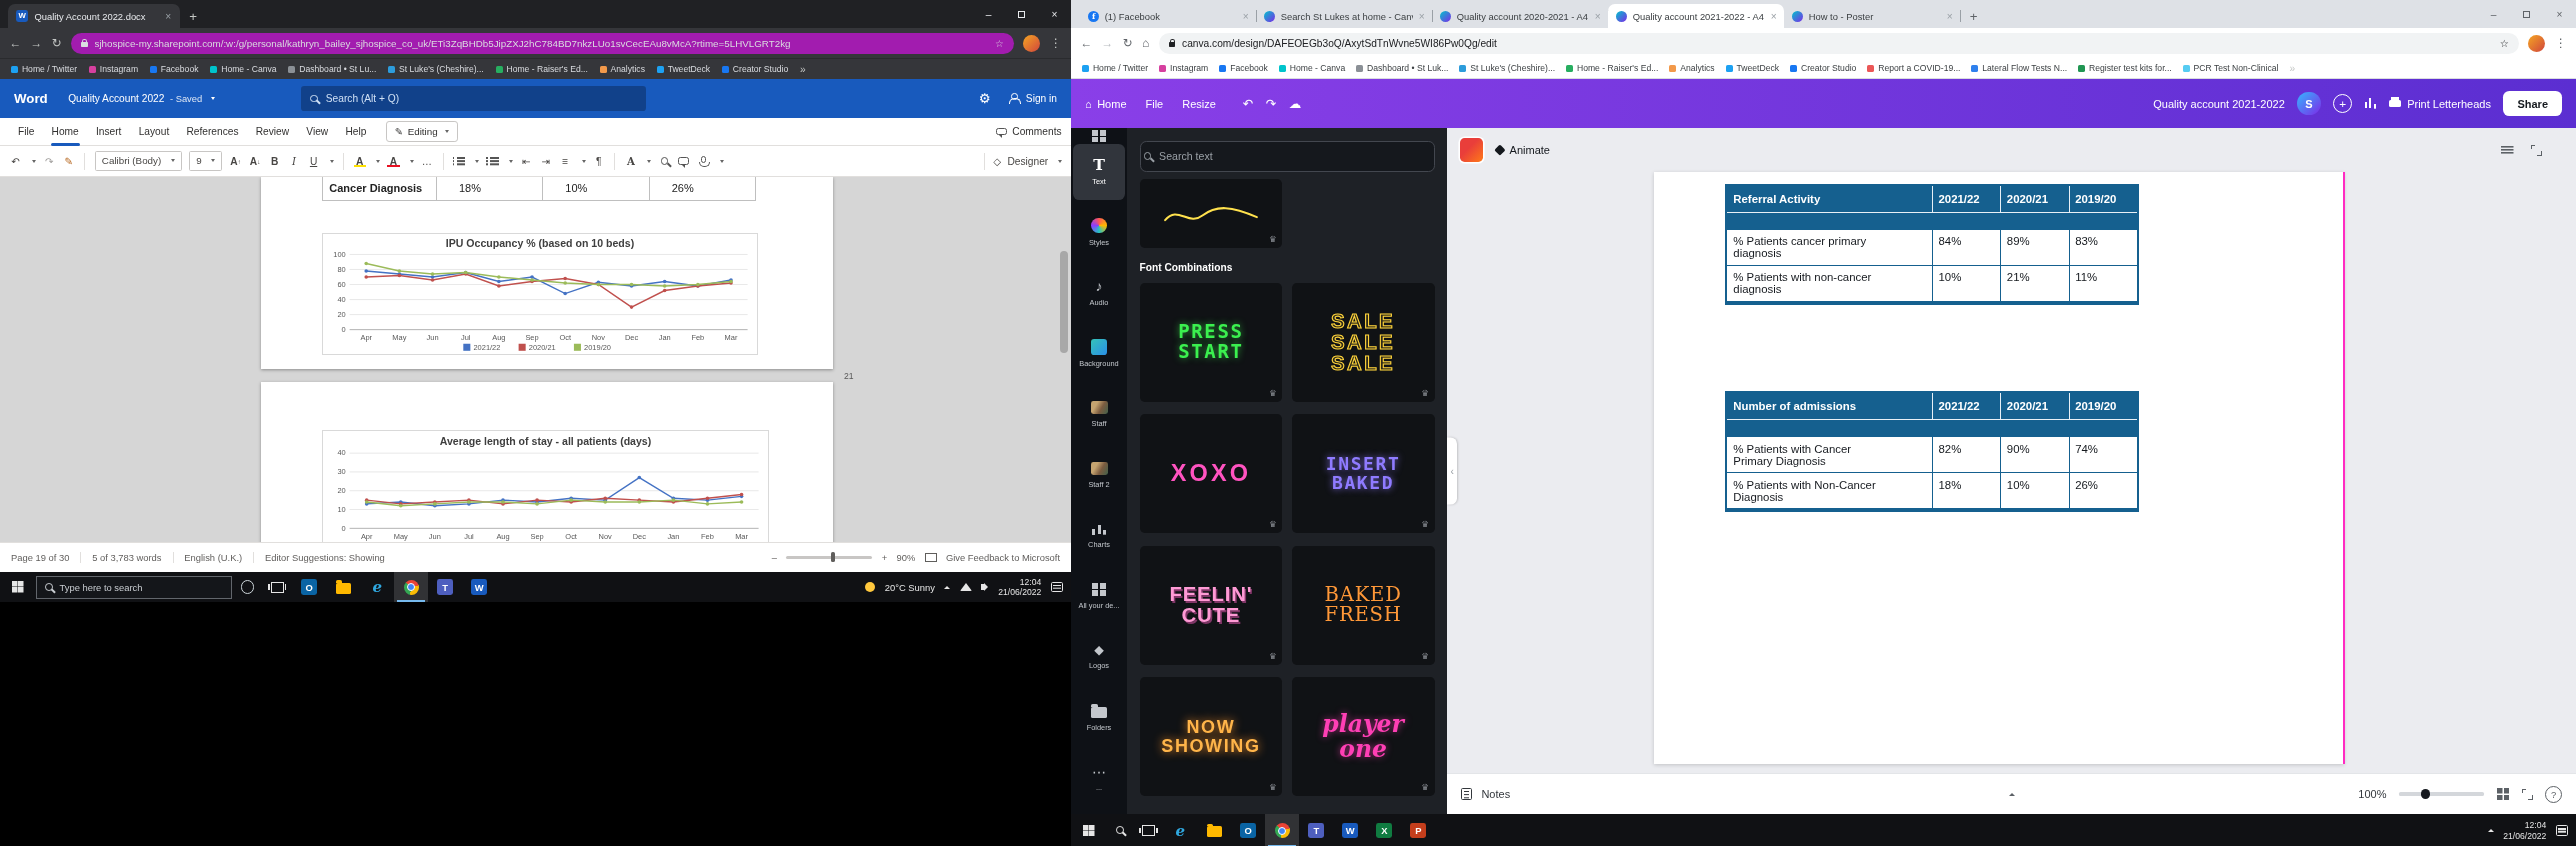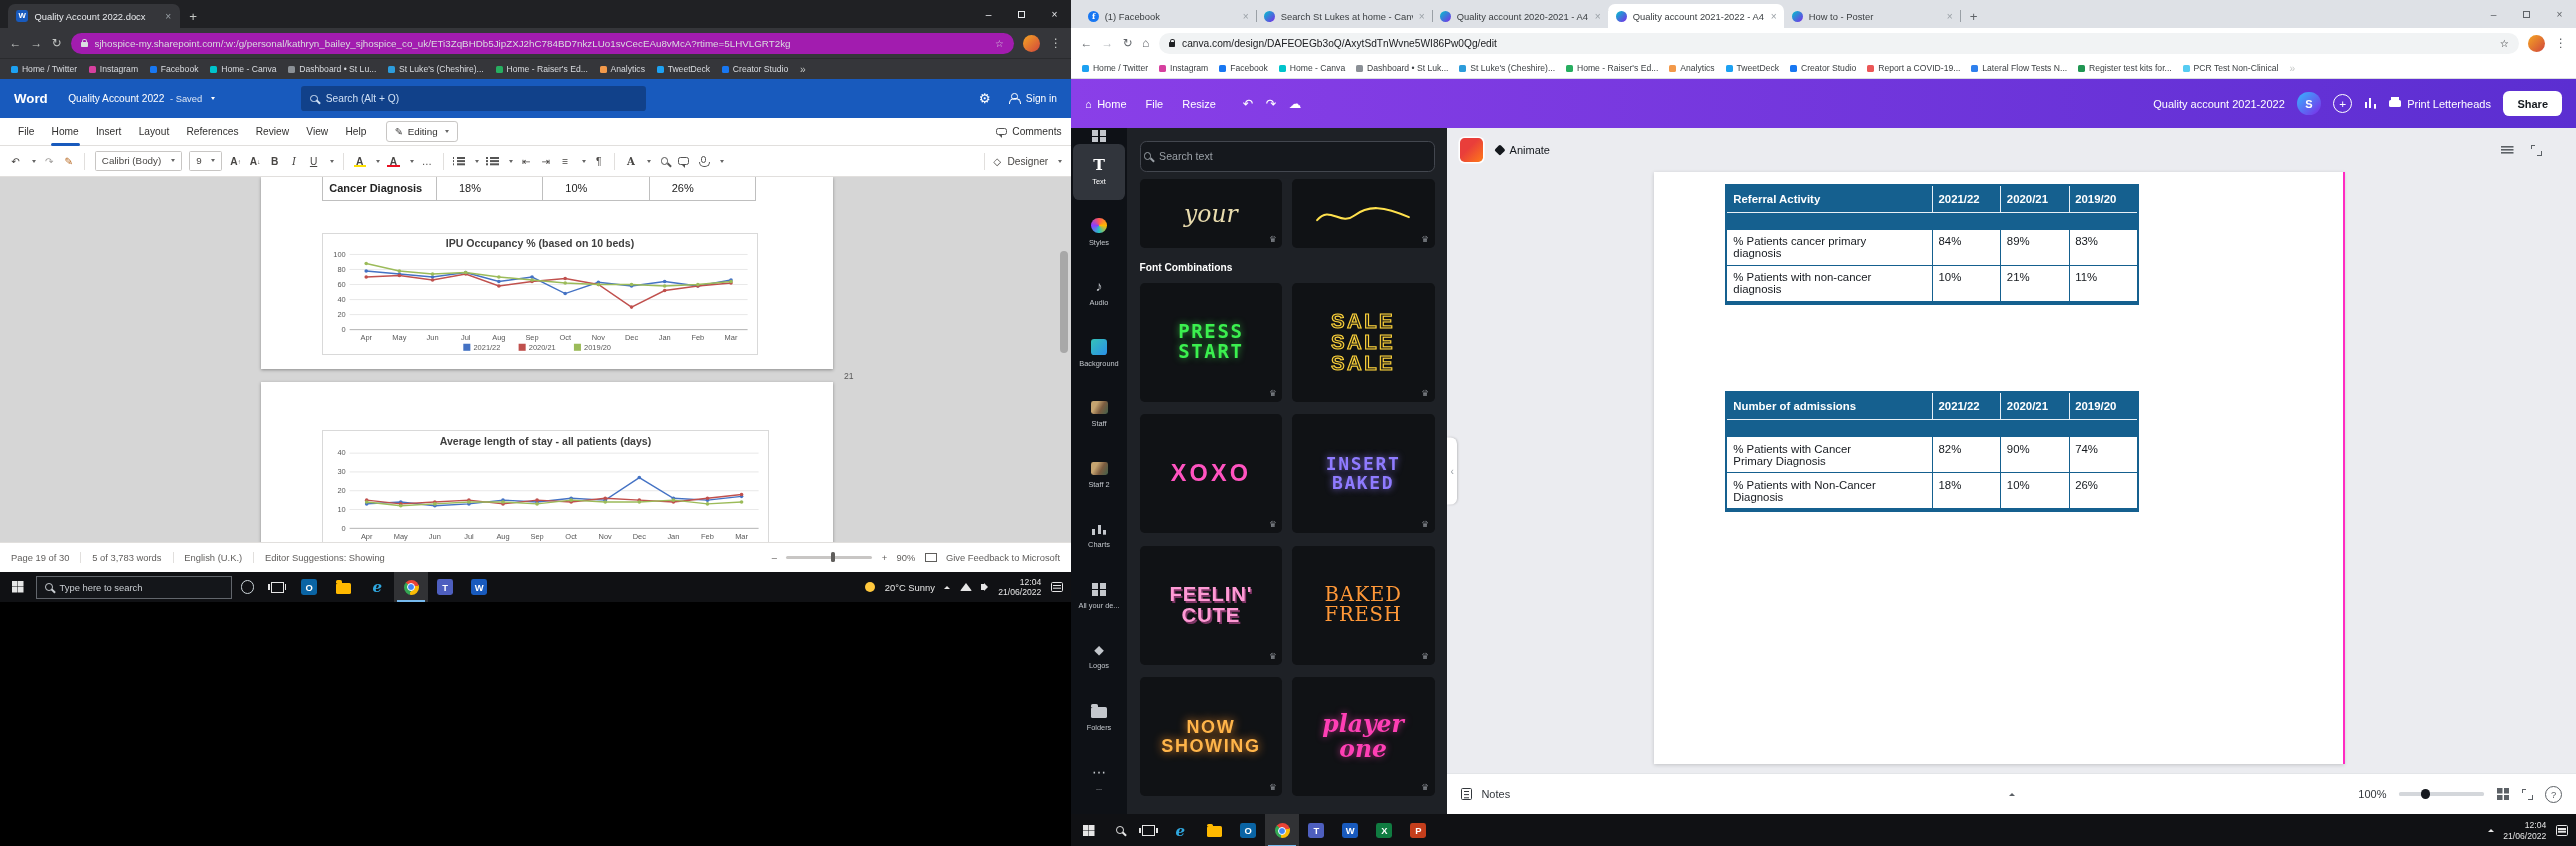--- a/index.html
+++ b/index.html
@@ -828,24 +828,20 @@
         </div>
     </div>
 
     <div class="cv-panel">
       <div class="cv-search">
         <span class="mag"></span>
         <span>Search text</span>
       </div>
       <div class="part-row">
         <div class="fc-card part">
-          <span class="script-your">your</span>
-          <span class="fc-badge"></span>
-        </div>
-        <div class="fc-card part">
           <svg width="102" height="28" viewBox="0 0 130 36">
               <path d="M6 26 C 22 6, 36 34, 54 20 S 92 8, 124 22" fill="none" stroke="#FFE14D" stroke-width="2.6" stroke-linecap="round"></path>
             </svg>
           <span class="fc-badge"></span>
         </div>
       </div>
       <div class="cv-head">Font Combinations</div>
       <div id="fc-grid">
           <div class="fc-card">
             <div class="fc-text fc-press-start">

